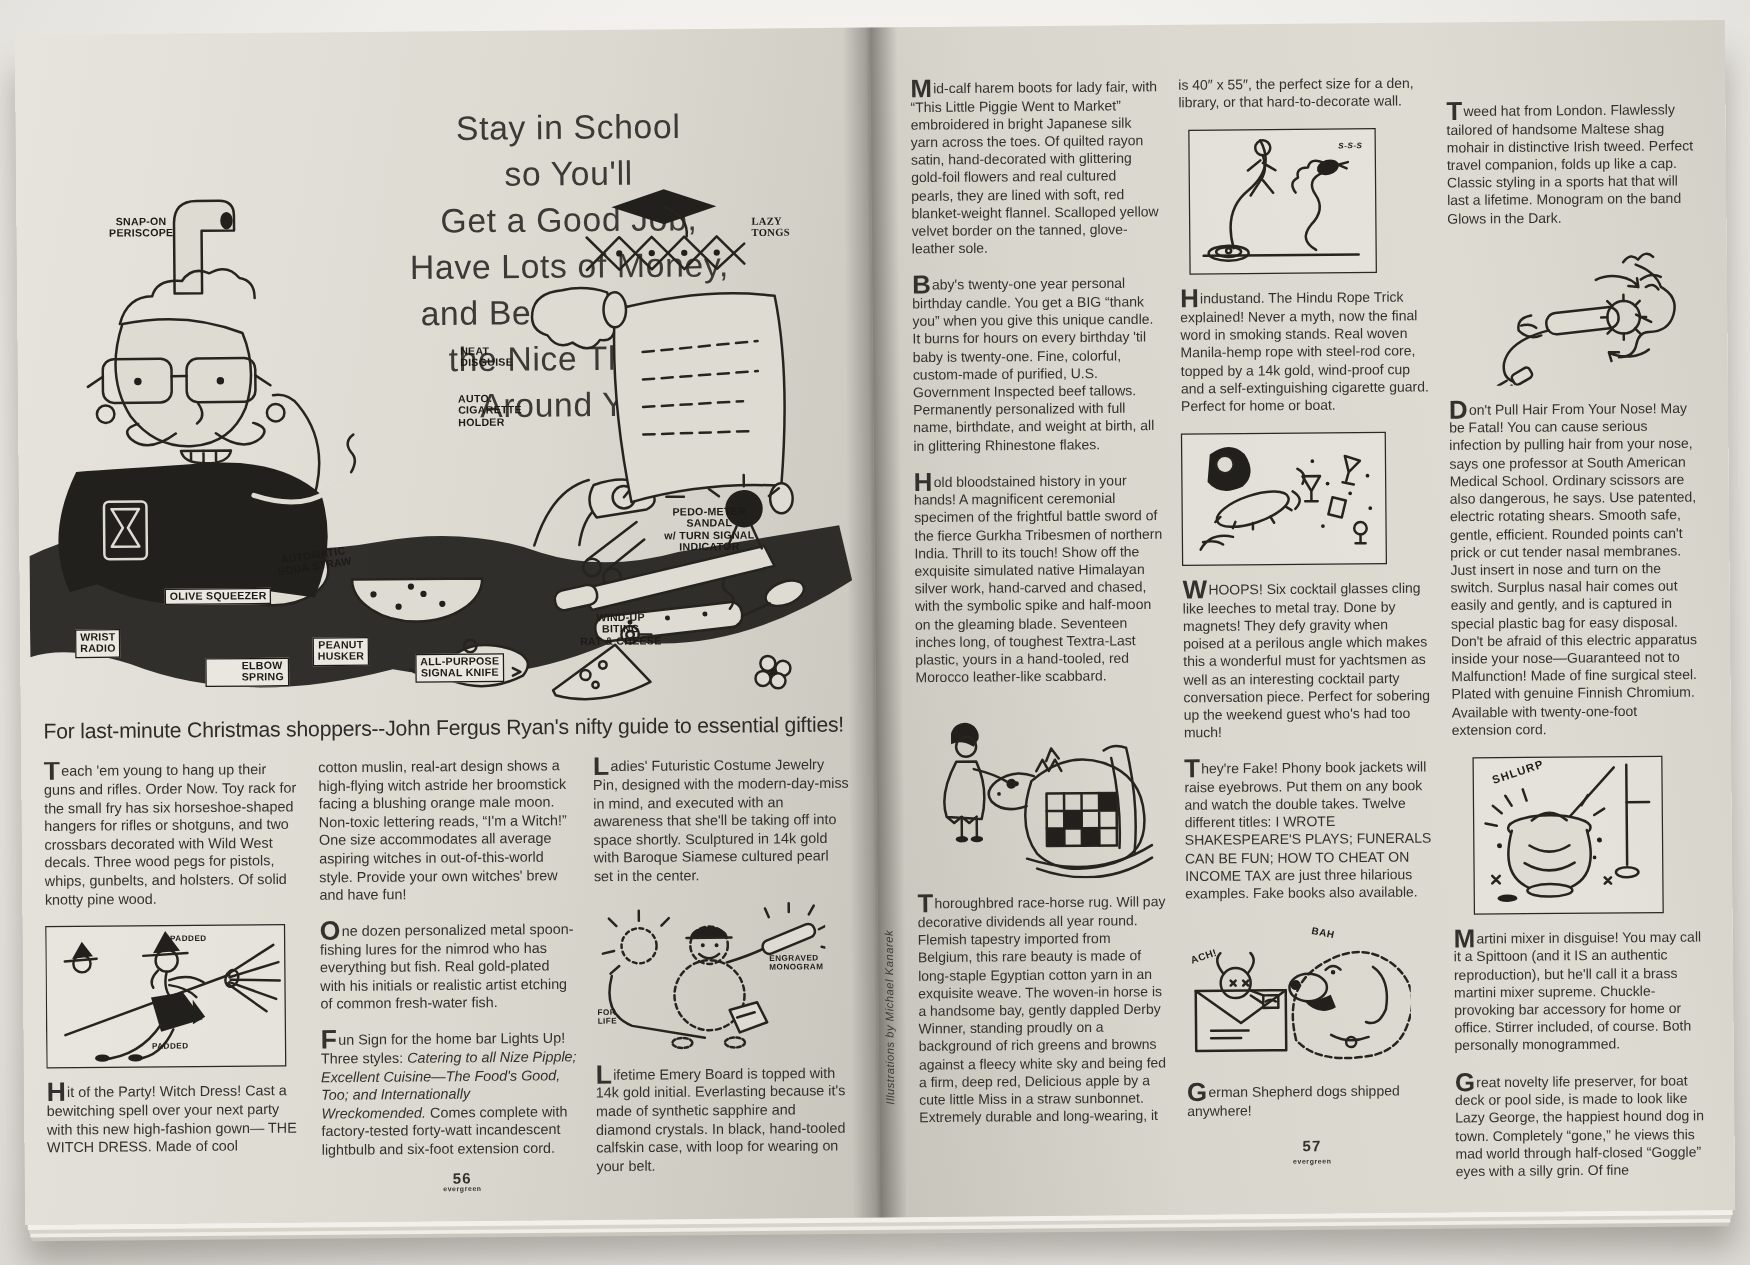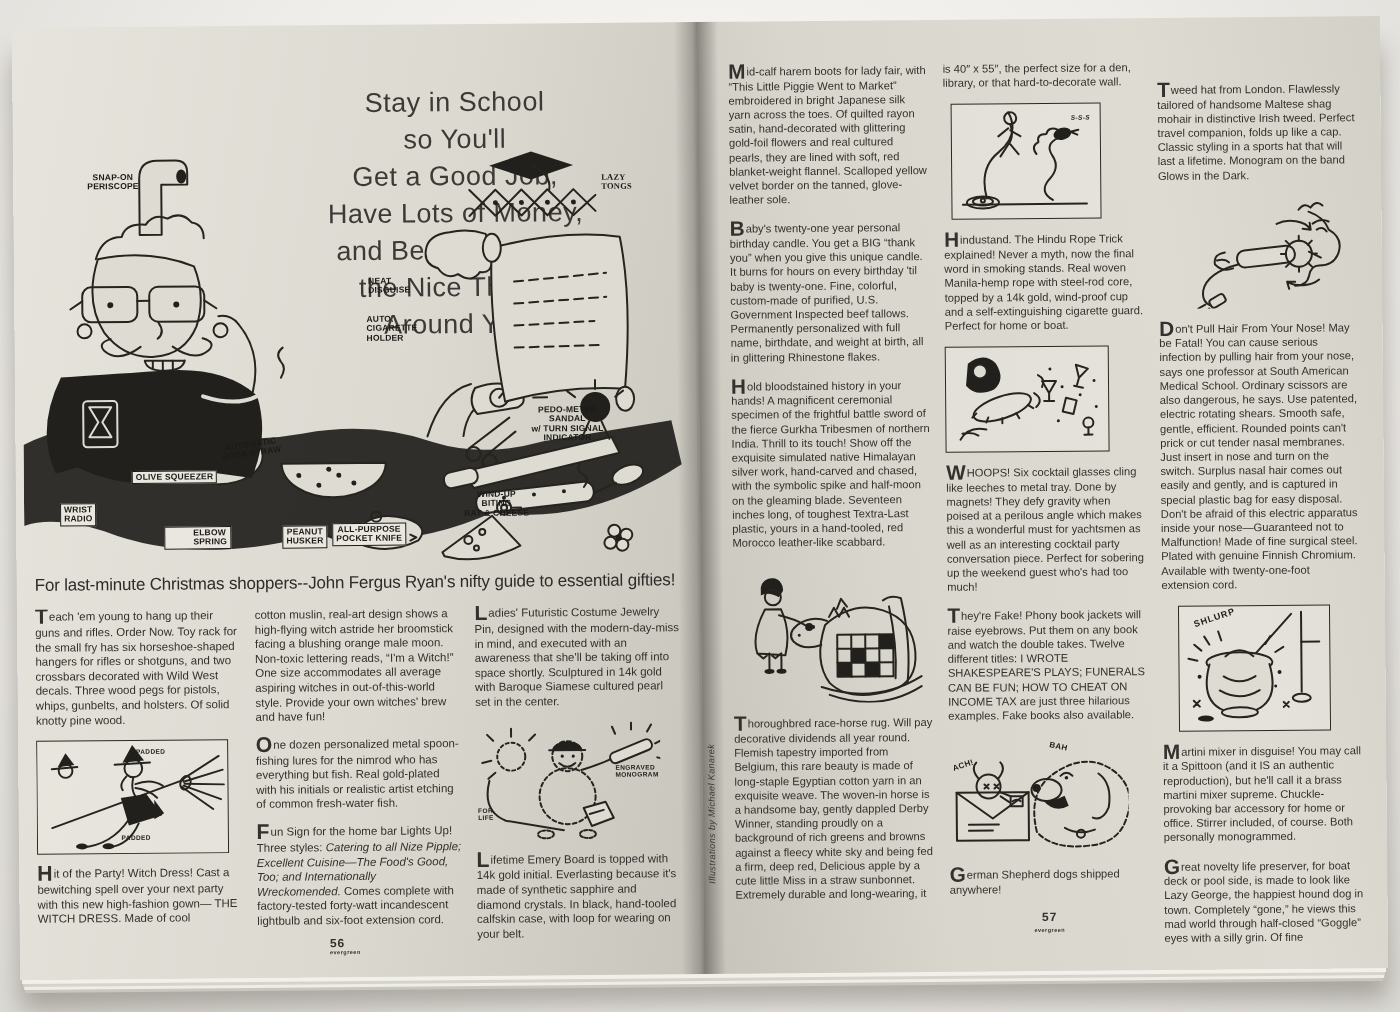--- a/index.html
+++ b/index.html
@@ -34,21 +34,21 @@
   
   .ilabel{position:absolute;font-size:8.5px;font-weight:700;color:#1c1b17;line-height:1.1;letter-spacing:.2px;white-space:pre-line;z-index:3;}
   .ilabel.boxed{border:1px solid #1c1b17;background:#eae7e0;padding:1px 3px;}
   .ilabel.ctr{text-align:center;}
   
   .s{fill:none;stroke:#26241f;stroke-width:2;stroke-linecap:round;stroke-linejoin:round;}
   .f{fill:#21201c;stroke:none;}
   .p{fill:#dedbd3;stroke:#26241f;stroke-width:2;stroke-linecap:round;stroke-linejoin:round;}
   .w{fill:none;stroke:#dedbd3;stroke-linecap:round;stroke-linejoin:round;}
   
-  .pagenum{position:absolute;z-index:4;}
+  .pagenum{position:absolute;text-align:center;z-index:4;}
   .left .pagenum{left:310px;bottom:22px;width:80px;}
   .pg-col{text-align:center;margin-top:2px;}
   .pagenum .num,.pg-col .num{font-weight:700;font-size:12px;letter-spacing:1px;}
   .pagenum .mag,.pg-col .mag{font-weight:700;font-size:5.5px;letter-spacing:.5px;margin-top:-1px;}
   
   .credit{position:absolute;left:4px;bottom:90px;writing-mode:vertical-rl;transform:rotate(180deg);font-style:italic;font-size:9px;color:#47453f;letter-spacing:.4px;z-index:4;}
   .mainillo{position:absolute;left:8px;top:112px;width:660px;height:435px;z-index:1;}
 </style>
 </head>
 <body>
@@ -171,24 +171,24 @@
       <span class="ilabel" style="left:322px;top:290px;margin-left:30px;">AUTO.
 CIGARETTE
 HOLDER</span>
       <span class="ilabel boxed" style="left:44px;top:476px;">WRIST
 RADIO</span>
       <span class="ilabel boxed" style="left:148px;top:500px;padding-left:28px;">ELBOW
 SPRING</span>
       <span class="ilabel ctr" style="left:206px;top:414px;transform:rotate(-8deg);">AUTOMATIC
 SODA STRAW</span>
       <span class="ilabel boxed" style="left:116px;top:444px;">OLIVE SQUEEZER</span>
-      <span class="ilabel boxed ctr" style="left:234px;top:500px;margin-left:32px;">PEANUT
+      <span class="ilabel boxed ctr" style="left:234px;top:484px;">PEANUT
 HUSKER</span>
       <span class="ilabel boxed ctr" style="left:316px;top:498px;">ALL-PURPOSE
-POCKET KNIFE</span>
+SIGNAL KNIFE</span>
       <span class="ilabel" style="left:588px;top:150px;font-family:Liberation Serif, serif;">LAZY
 TONGS</span>
       <span class="ilabel ctr" style="left:516px;top:382px;">PEDO-METER
 SANDAL
 w/ TURN SIGNAL
 INDICATOR</span>
       <span class="ilabel ctr" style="left:448px;top:466px;">WIND-UP
 BITING
 RAT &amp; CHEESE</span>
 

